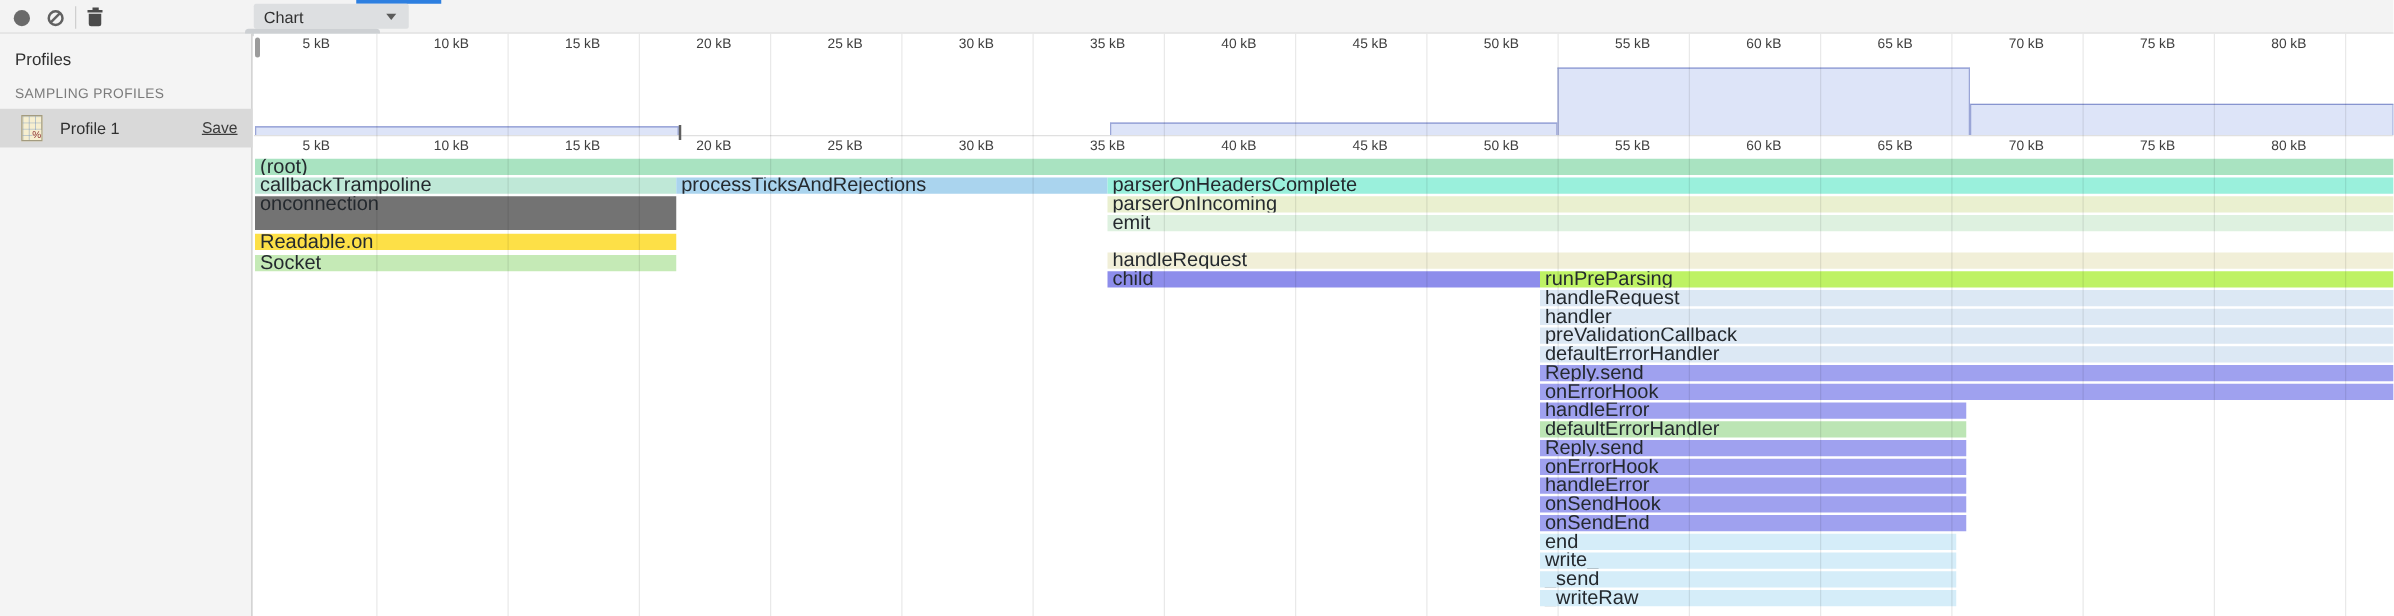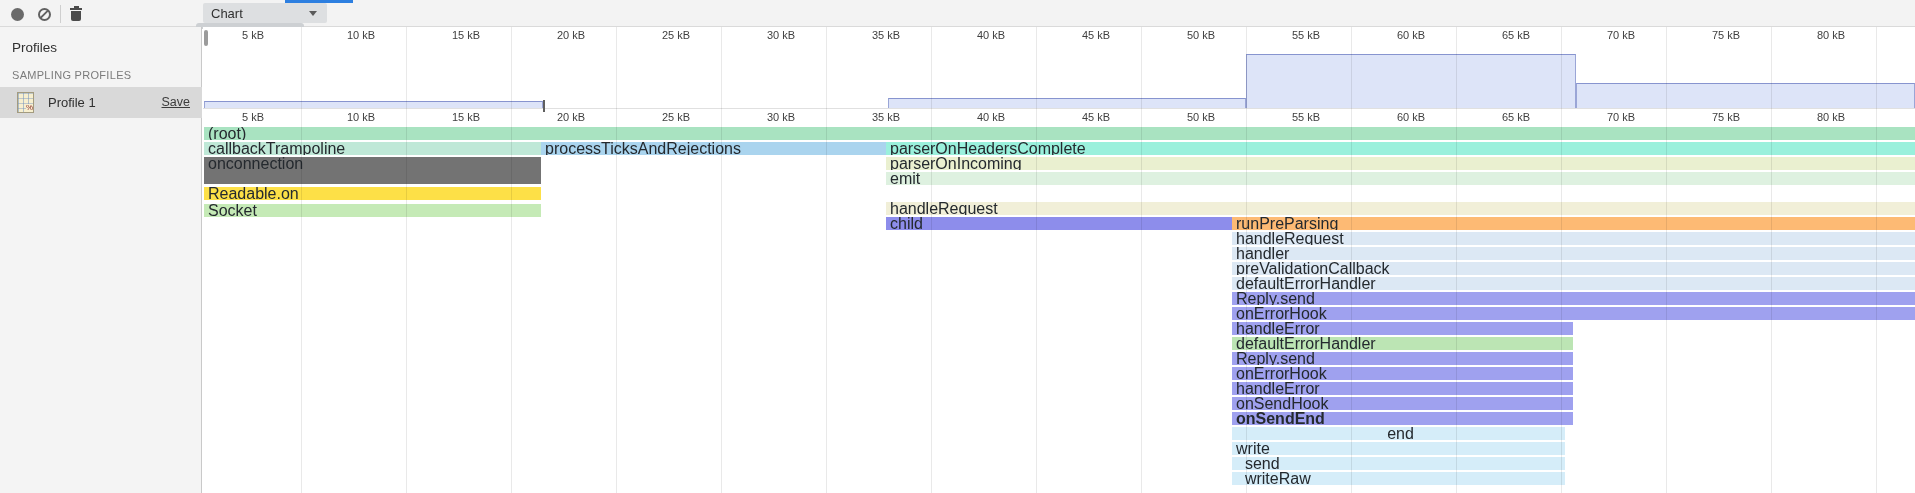--- a/index.html
+++ b/index.html
@@ -160,33 +160,33 @@
       <div class="bar" style="left: 1px; width: 337px; top: 115px; height: 13px; background: rgb(191, 232, 215);">callbackTrampoline</div>
       <div class="bar" style="left: 338px; width: 345px; top: 115px; height: 13px; background: rgb(170, 212, 238);">processTicksAndRejections</div>
       <div class="bar" style="left: 683px; width: 1029px; top: 115px; height: 13px; background: rgb(154, 240, 220);">parserOnHeadersComplete</div>
       <div class="bar" style="left: 1px; width: 337px; top: 130px; height: 27px; background: #737373;">onconnection</div>
       <div class="bar" style="left: 683px; width: 1029px; top: 130px; height: 13px; background: rgb(234, 240, 208);">parserOnIncoming</div>
       <div class="bar" style="left: 1px; width: 337px; top: 145px; height: 13px; background: rgb(197, 234, 182); margin-top: 32px;">Socket</div>
       <div class="bar" style="left: 683px; width: 1029px; top: 145px; height: 13px; background: rgb(222, 241, 224);">emit</div>
       <div class="bar" style="left: 1px; width: 337px; top: 160px; height: 13px; background: #fde047;">Readable.on</div>
       <div class="bar" style="left: 683px; width: 1029px; top: 175px; height: 13px; background: rgb(241, 239, 216);">handleRequest</div>
       <div class="bar" style="left: 683px; width: 346px; top: 190px; height: 13px; background: rgb(141, 141, 235);">child</div>
-      <div class="bar" style="left: 1029px; width: 683px; top: 190px; height: 13px; background: #fdba74;">runPreParsing</div>
+      <div class="bar" style="left: 1029px; width: 683px; top: 190px; height: 13px; background: #bef264;">runPreParsing</div>
       <div class="bar" style="left: 1029px; width: 782px; top: 205px; height: 13px; background: rgb(220, 232, 244);">handleRequest</div>
       <div class="bar" style="left: 1029px; width: 683px; top: 220px; height: 13px; background: rgb(220, 232, 244);">handler</div>
       <div class="bar" style="left: 1029px; width: 683px; top: 235px; height: 13px; background: rgb(220, 232, 244);">preValidationCallback</div>
       <div class="bar" style="left: 1029px; width: 683px; top: 250px; height: 13px; background: rgb(220, 232, 244);">defaultErrorHandler</div>
       <div class="bar" style="left: 1029px; width: 683px; top: 265px; height: 13px; background: rgb(159, 161, 239);">Reply.send</div>
       <div class="bar" style="left: 1029px; width: 683px; top: 280px; height: 13px; background: rgb(159, 161, 239);">onErrorHook</div>
       <div class="bar" style="left: 1029px; width: 341px; top: 295px; height: 13px; background: rgb(159, 161, 239);">handleError</div>
       <div class="bar" style="left: 1029px; width: 341px; top: 310px; height: 13px; background: rgb(188, 229, 180);">defaultErrorHandler</div>
       <div class="bar" style="left: 1029px; width: 341px; top: 325px; height: 13px; background: rgb(159, 161, 239);">Reply.send</div>
       <div class="bar" style="left: 1029px; width: 341px; top: 340px; height: 13px; background: rgb(159, 161, 239);">onErrorHook</div>
       <div class="bar" style="left: 1029px; width: 341px; top: 355px; height: 13px; background: rgb(159, 161, 239);">handleError</div>
       <div class="bar" style="left: 1029px; width: 341px; top: 370px; height: 13px; background: rgb(159, 161, 239);">onSendHook</div>
-      <div class="bar" style="left: 1029px; width: 341px; top: 385px; height: 13px; background: rgb(159, 161, 239); font-weight: bold;">onSendEnd</div>
-      <div class="bar" style="left: 1029px; width: 333px; top: 400px; height: 13px; background: rgb(213, 237, 249); text-align: center;">end</div>
+      <div class="bar" style="left: 1029px; width: 341px; top: 385px; height: 13px; background: rgb(159, 161, 239);">onSendEnd</div>
+      <div class="bar" style="left: 1029px; width: 333px; top: 400px; height: 13px; background: rgb(213, 237, 249);">end</div>
       <div class="bar" style="left: 1029px; width: 333px; top: 415px; height: 13px; background: rgb(213, 237, 249);">write_</div>
       <div class="bar" style="left: 1029px; width: 333px; top: 430px; height: 13px; background: rgb(213, 237, 249);">_send</div>
       <div class="bar" style="left: 1029px; width: 333px; top: 445px; height: 13px; background: rgb(213, 237, 249);">_writeRaw</div>
     </div>
 
 </div>
 
 </body></html>

